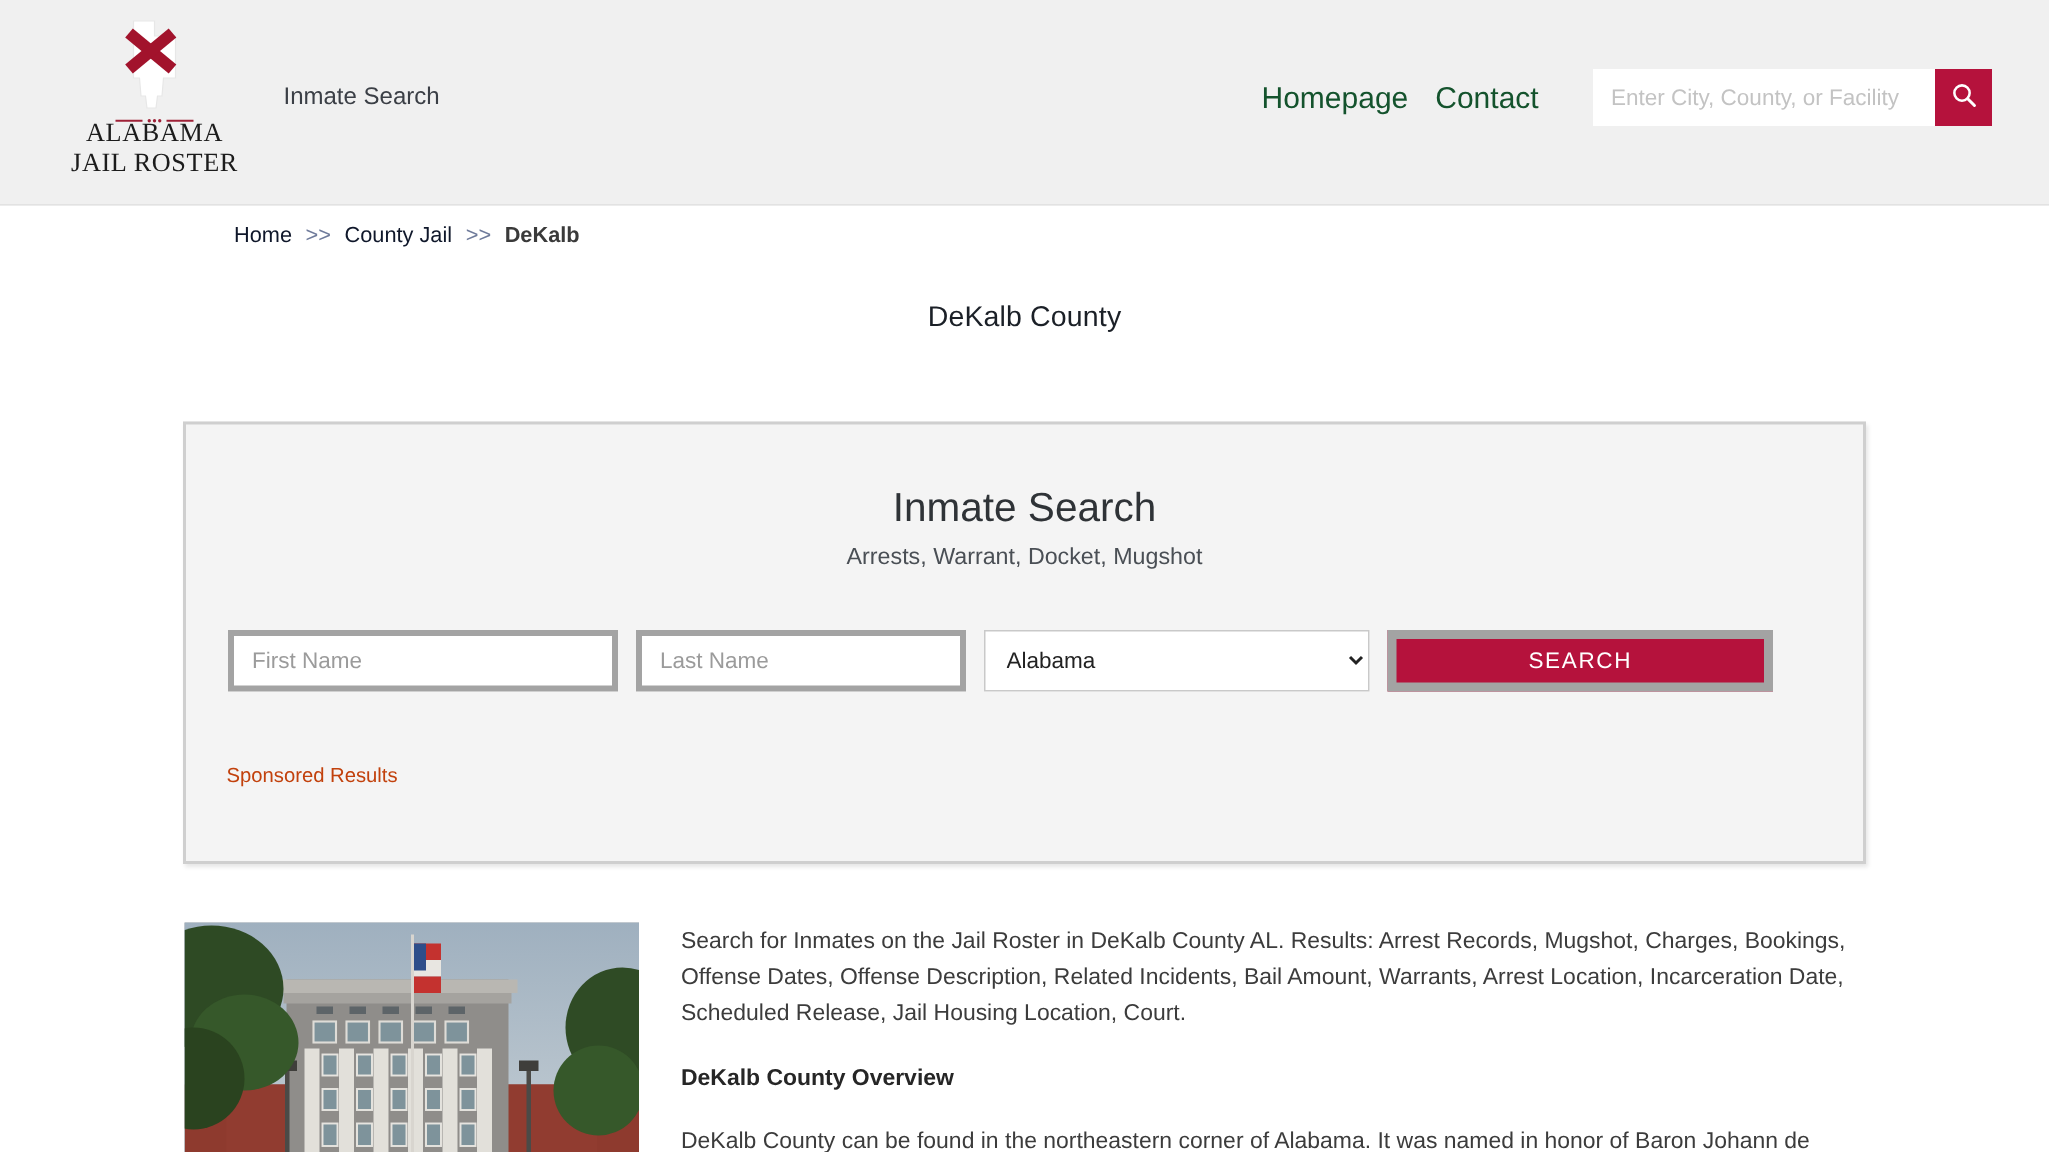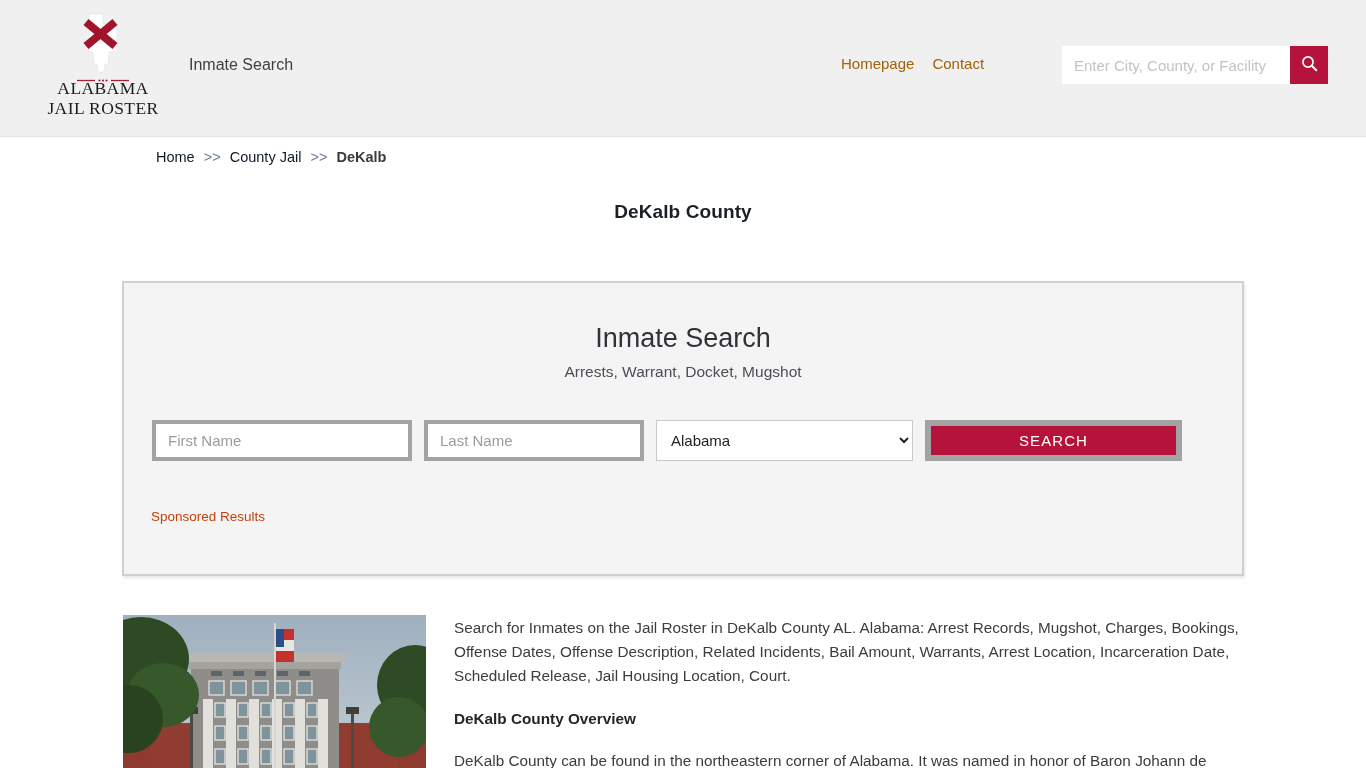--- a/index.html
+++ b/index.html
@@ -50,22 +50,22 @@
     font-size: 16px;
     color: #3b3f46;
     cursor: pointer;
   }
   .header-links {
     position: absolute;
     top: 55px;
     left: 841px;
     display: flex;
     gap: 18px;
-    font-size: 15px;
-    color: #a16207;
+    font-size: 20px;
+    color: #14532d;
   }
   .header-links span { cursor: pointer; }
   .header-search {
     position: absolute;
     left: 1046px;
     top: 46px;
     display: flex;
     width: 282px;
     height: 38px;
     padding-left: 16px;
@@ -107,21 +107,21 @@
   .breadcrumb .crumb-current { color: #3a3a3a; font-weight: bold; }
 
   
   .page-title {
     position: absolute;
     top: 201px;
     left: 0;
     width: 1366px;
     text-align: center;
     font-size: 19px;
-    font-weight: bold;
+    font-weight: normal;
     color: #1b2027;
     letter-spacing: 0.1px;
   }
 
   
   .search-panel {
     position: absolute;
     left: 122px;
     top: 281px;
     width: 1122px;
@@ -370,16 +370,16 @@
 
     <ellipse cx="18" cy="44" rx="48" ry="42" fill="#2e4a24"></ellipse>
     <ellipse cx="40" cy="80" rx="36" ry="32" fill="#36582a"></ellipse>
     <ellipse cx="6" cy="104" rx="34" ry="34" fill="#2a431f"></ellipse>
     <ellipse cx="292" cy="70" rx="38" ry="40" fill="#2f4b25"></ellipse>
     <ellipse cx="276" cy="112" rx="30" ry="30" fill="#36582a"></ellipse>
   </svg>
 </div>
 
 <div class="content-body">
-  <p>Search for Inmates on the Jail Roster in DeKalb County AL. Alabama: Arrest Records, Mugshot, Charges, Bookings, Offense Dates, Offense Description, Related Incidents, Bail Amount, Warrants, Arrest Location, Incarceration Date, Scheduled Release, Jail Housing Location, Court.</p>
+  <p>Search for Inmates on the Jail Roster in DeKalb County AL. Results: Arrest Records, Mugshot, Charges, Bookings, Offense Dates, Offense Description, Related Incidents, Bail Amount, Warrants, Arrest Location, Incarceration Date, Scheduled Release, Jail Housing Location, Court.</p>
   <h3 class="content-h3">DeKalb County Overview</h3>
   <p class="overview-text">DeKalb County can be found in the northeastern corner of Alabama. It was named in honor of Baron Johann de</p>
 </div>
 
 </body></html>

